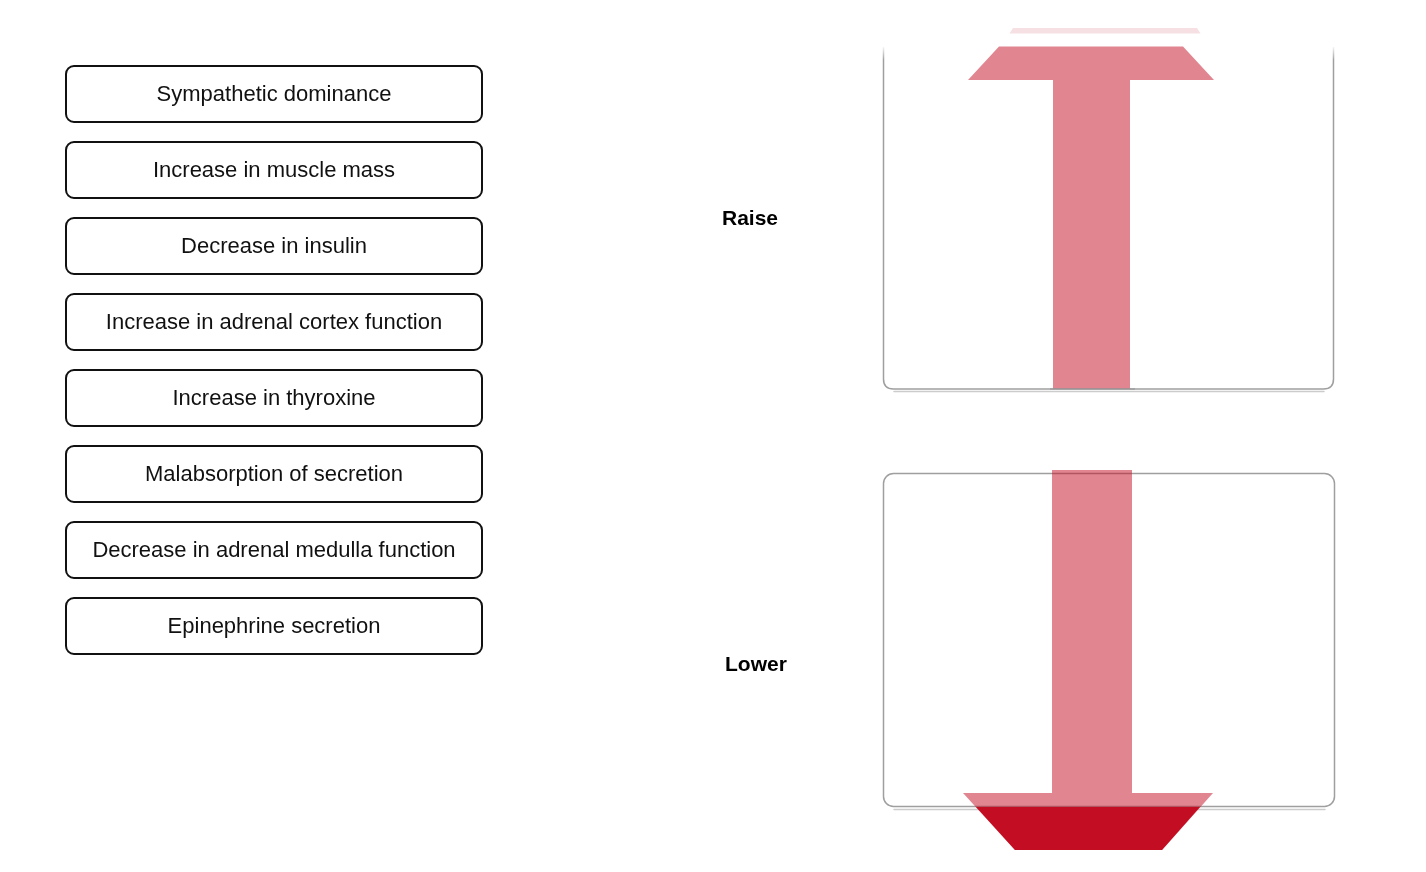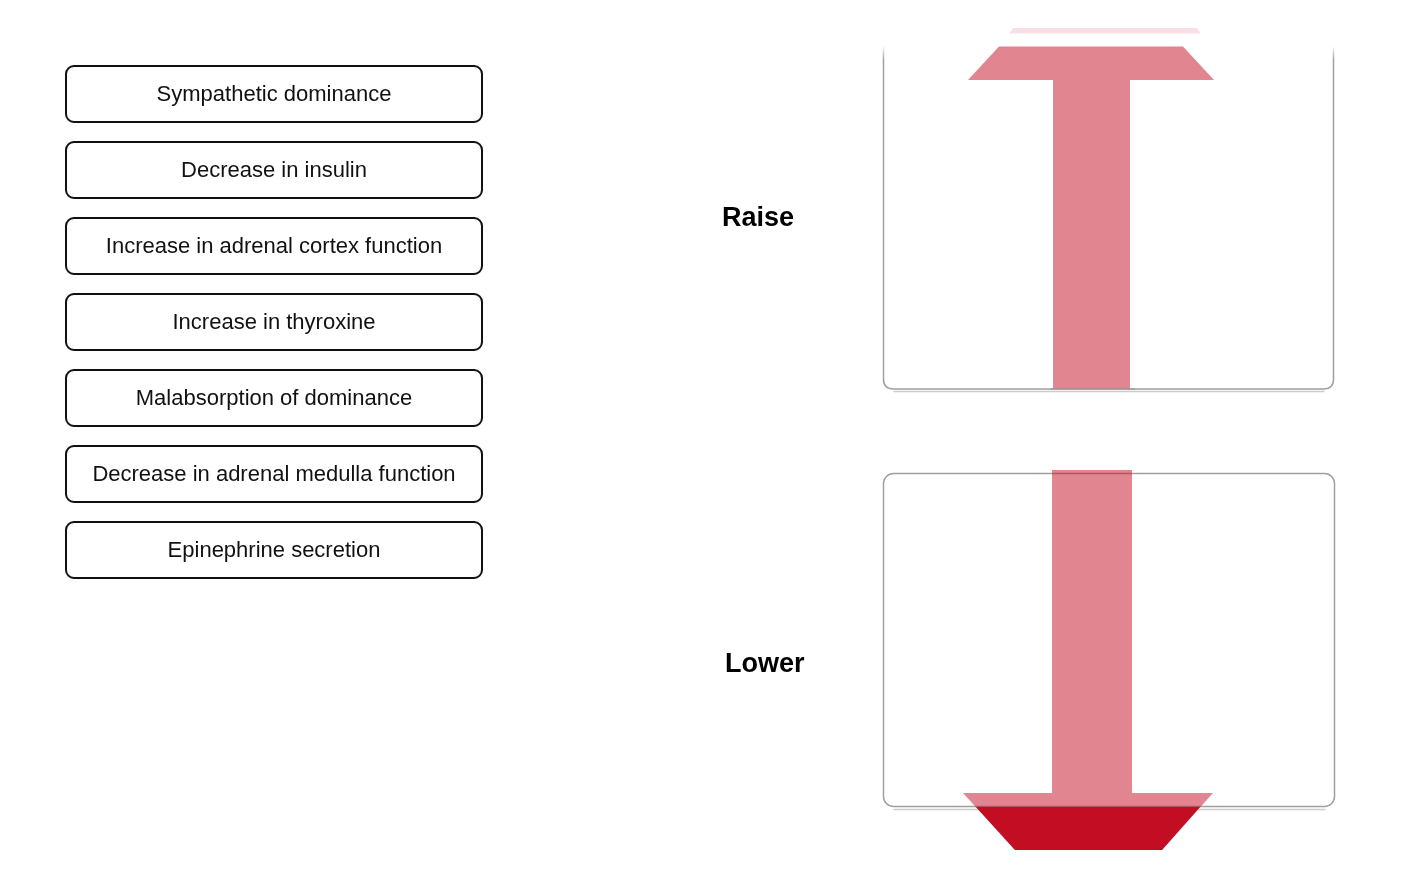--- a/index.html
+++ b/index.html
@@ -37,21 +37,21 @@
     cursor: grab;
   }
   .chip span {
     font-size: 22px;
     color: #111111;
     white-space: nowrap;
   }
   
   .zone-label {
     position: absolute;
-    font-size: 27px;
+    font-size: 21px;
     font-weight: bold;
     color: #000000;
     line-height: 27px;
     white-space: nowrap;
   }
   #raise-label { left: 722px; top: 204px; }
   #lower-label { left: 725px; top: 650px; }
   
   #zones-svg {
     position: absolute;
@@ -72,30 +72,33 @@
 </head>
 <body>
 
 <div id="stage">
 
   <div class="item-list">
     <div class="chip">
       <span>Sympathetic dominance</span>
     </div>
     <div class="chip">
+      <span>Increase in muscle mass</span>
+    </div>
+    <div class="chip">
       <span>Decrease in insulin</span>
     </div>
     <div class="chip">
       <span>Increase in adrenal cortex function</span>
     </div>
     <div class="chip">
       <span>Increase in thyroxine</span>
     </div>
     <div class="chip">
-      <span>Malabsorption of dominance</span>
+      <span>Malabsorption of secretion</span>
     </div>
     <div class="chip">
       <span>Decrease in adrenal medulla function</span>
     </div>
     <div class="chip">
       <span>Epinephrine secretion</span>
     </div>
   </div>
 
   <div class="zone-label" id="raise-label">Raise</div>

